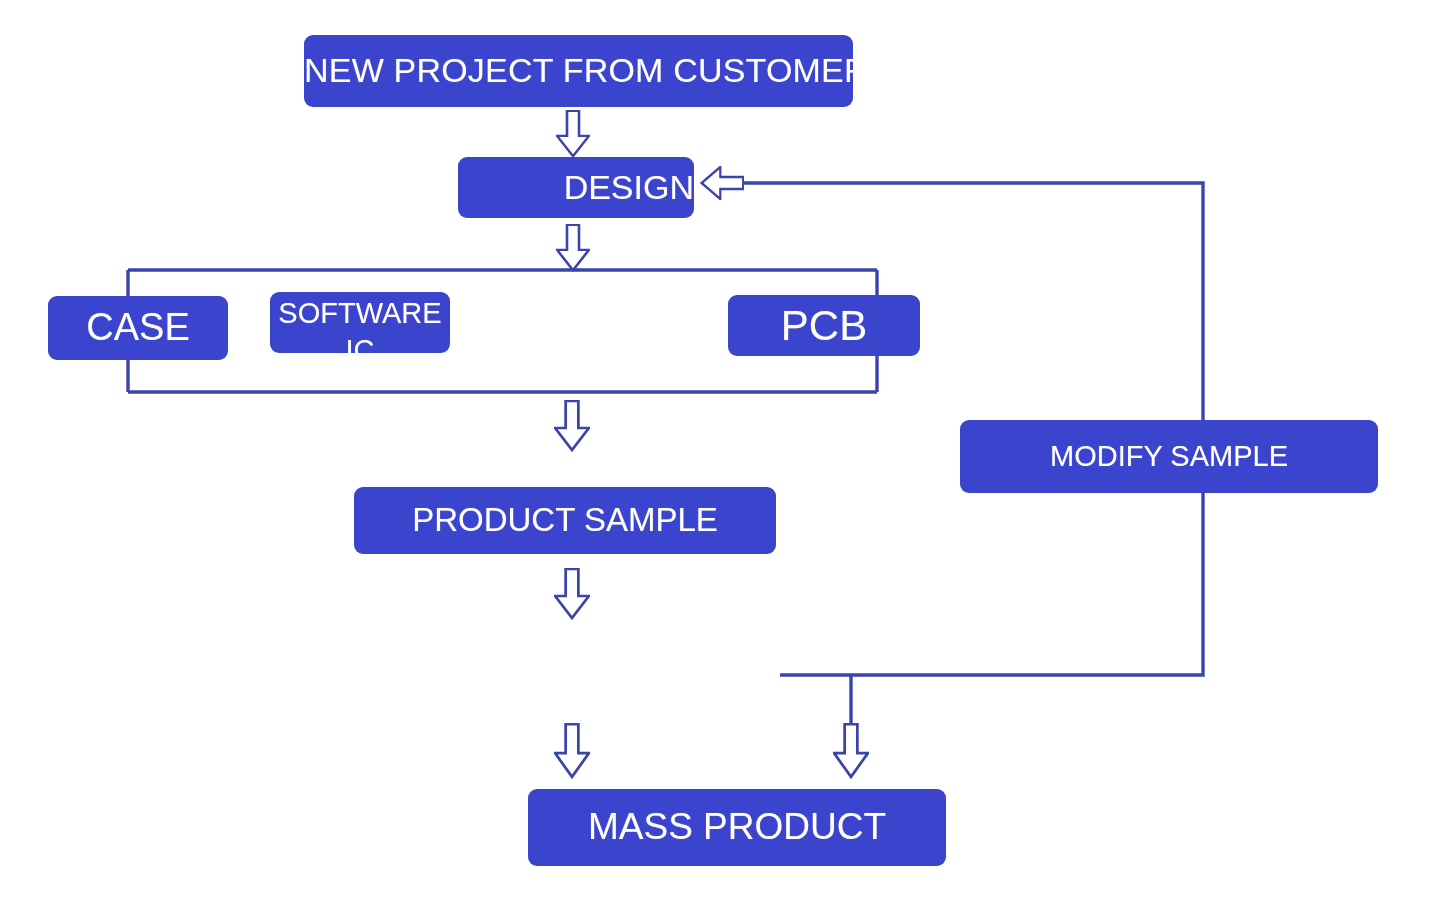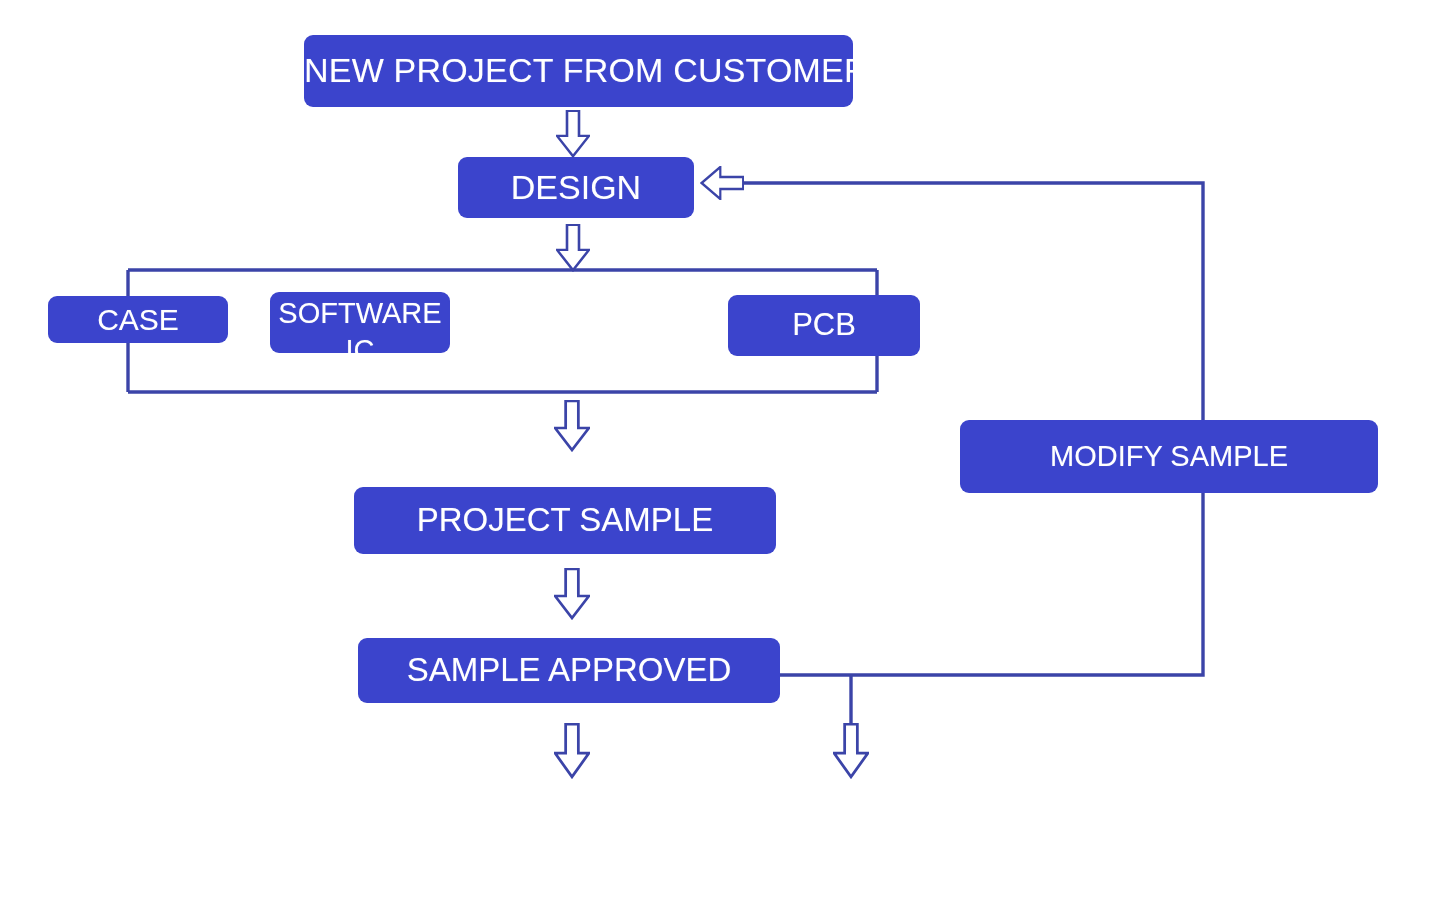--- a/index.html
+++ b/index.html
@@ -51,27 +51,27 @@
     white-space: nowrap;
     z-index: 3;
     text-shadow: 0 0 1px rgba(255,255,255,0.35);
   }
   .node .lbl {
     display: block;
     width: 100%;
   }
   
   #n-new      { left: 304px; top: 35px;  width: 549px; height: 72px;  font-size: 34px; letter-spacing: .2px; }
-  #n-design   { left: 458px; top: 157px; width: 236px; height: 61px;  font-size: 34px; }
-  #n-case     { left: 48px;  top: 296px; width: 180px; height: 47px;  font-size: 30px; }
+  #n-design   { left: 458px; top: 157px; width: 236px; height: 61px;  font-size: 34px; text-align: right; }
+  #n-case     { left: 48px;  top: 296px; width: 180px; height: 64px;  font-size: 38px; }
   #n-soft     { left: 270px; top: 292px; width: 180px; height: 61px;  font-size: 29px;
                 align-items: flex-start; padding-top: 3px; overflow: visible; }
   #n-soft .lbl { line-height: 1.28; }
   #n-hard     { left: 503px; top: 296px; width: 192px; height: 58px;  font-size: 31px; overflow: visible; }
-  #n-pcb      { left: 728px; top: 295px; width: 192px; height: 61px;  font-size: 31px; }
+  #n-pcb      { left: 728px; top: 295px; width: 192px; height: 61px;  font-size: 42px; }
   #n-prodsmp  { left: 354px; top: 487px; width: 422px; height: 67px;  font-size: 33px; }
   #n-smpappr  { left: 358px; top: 638px; width: 422px; height: 65px;  font-size: 33px; }
   #n-massprod { left: 528px; top: 789px; width: 418px; height: 77px;  font-size: 37px; }
   #n-modify   { left: 960px; top: 420px; width: 418px; height: 73px;  font-size: 29px; z-index: 4; }
 </style>
 </head>
 <body>
 
 <div id="canvas">
 
@@ -128,25 +128,25 @@
       <span>IC</span>
     </span>
   </div>
 
 
   <div class="node" id="n-pcb">
     <span class="lbl">PCB</span>
   </div>
 
   <div class="node" id="n-prodsmp">
-    <span class="lbl">PROJECT SAMPLE</span>
+    <span class="lbl">PRODUCT SAMPLE</span>
   </div>
 
-  <div class="node" id="n-smpappr">
-    <span class="lbl">SAMPLE APPROVED</span>
+
+  <div class="node" id="n-massprod">
+    <span class="lbl">MASS PRODUCT</span>
   </div>
-
 
   <div class="node" id="n-modify">
     <span class="lbl">MODIFY SAMPLE</span>
   </div>
 
 </div>
 
 </body></html>

